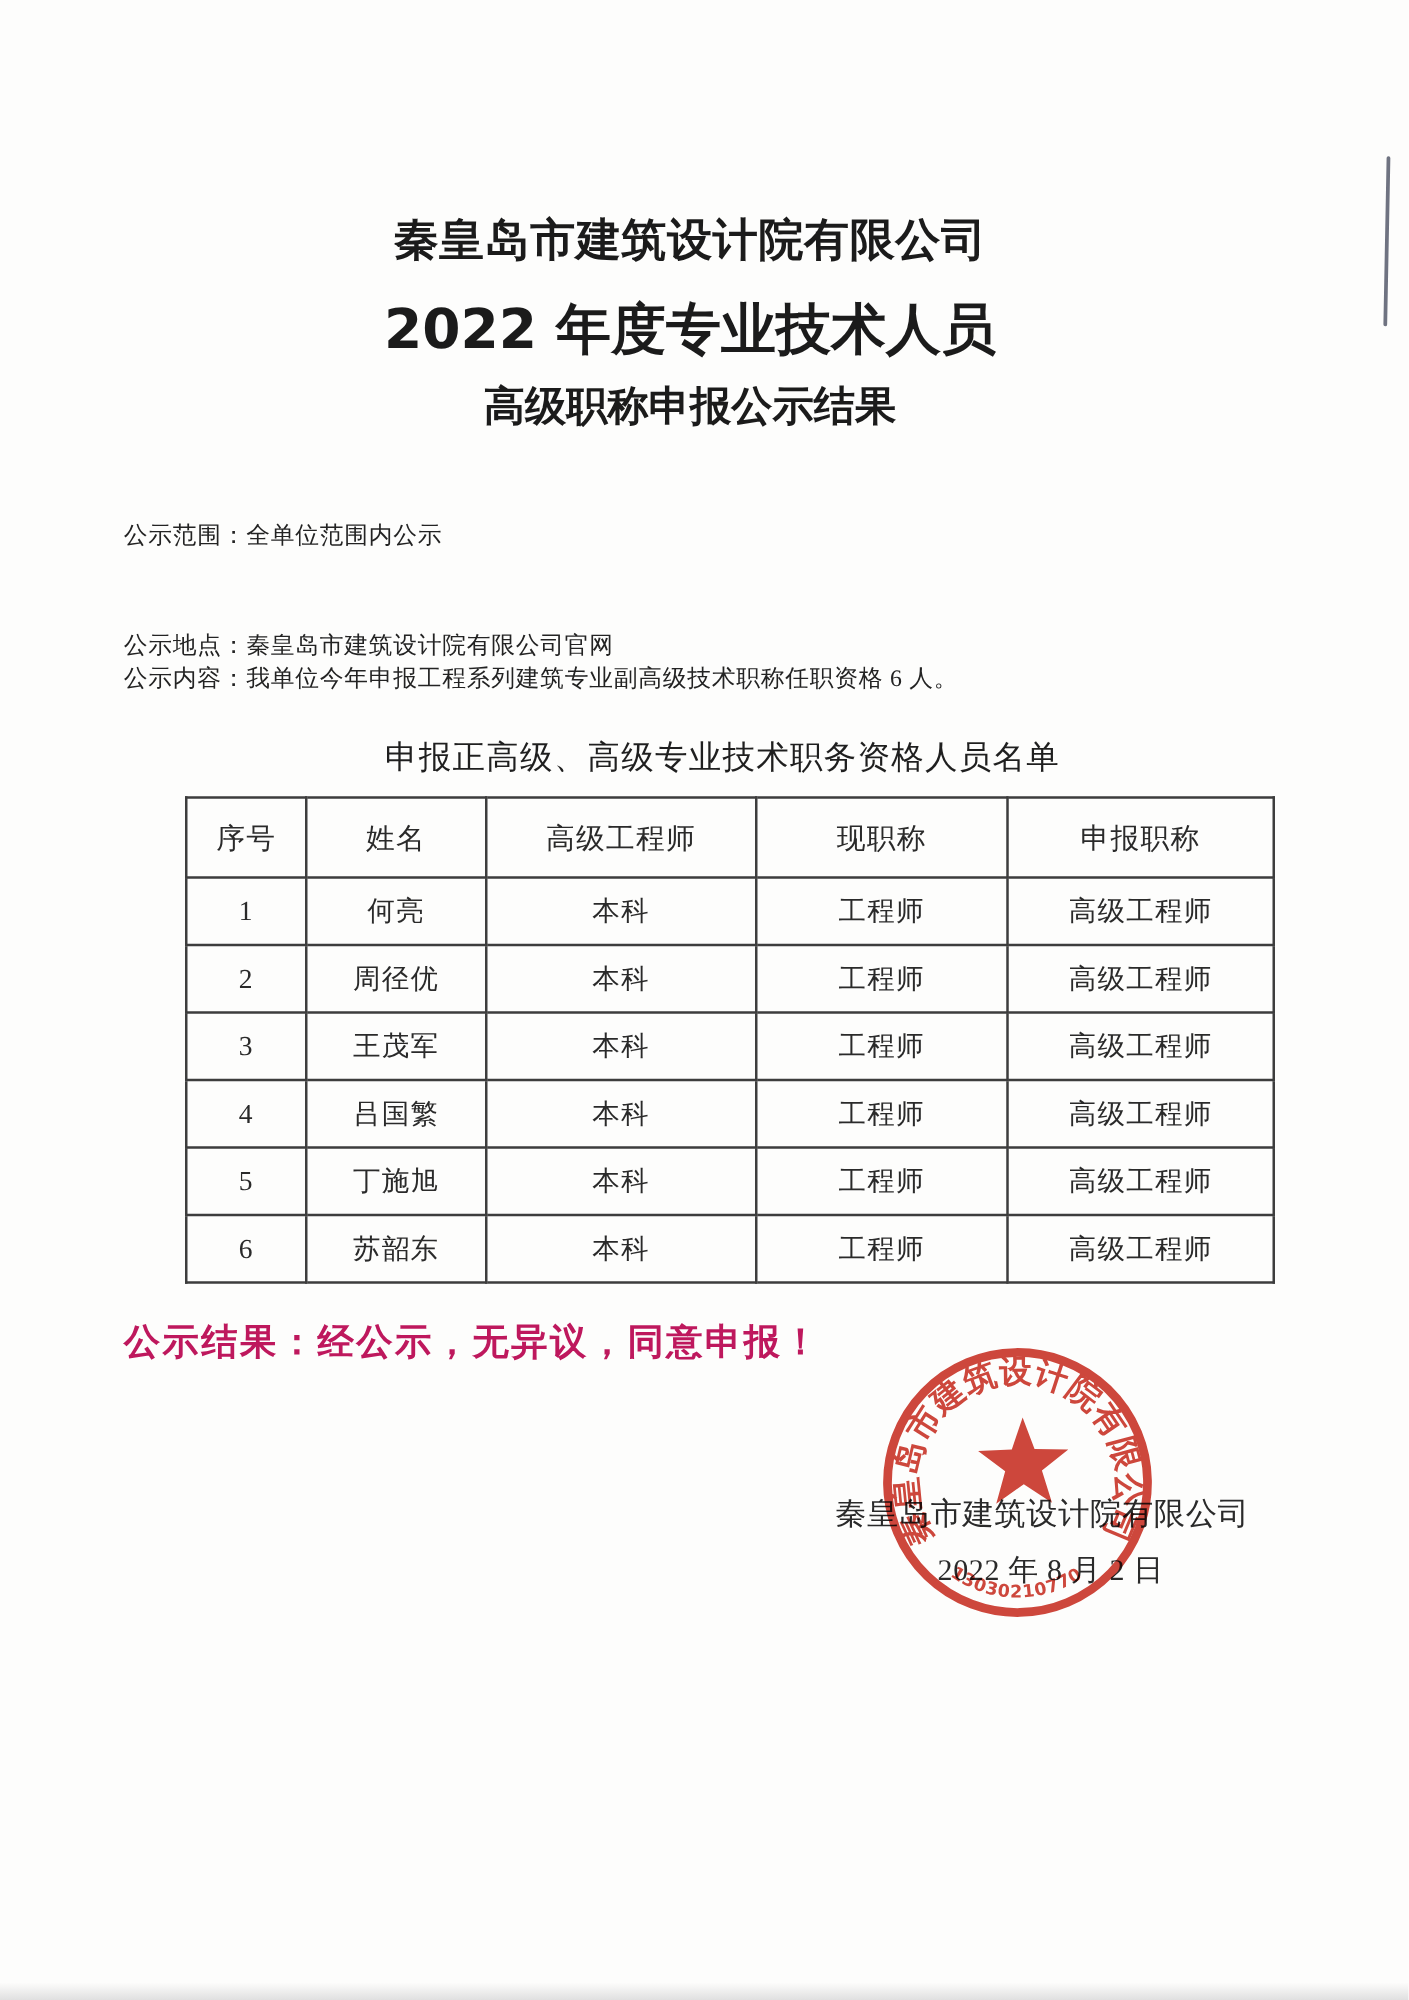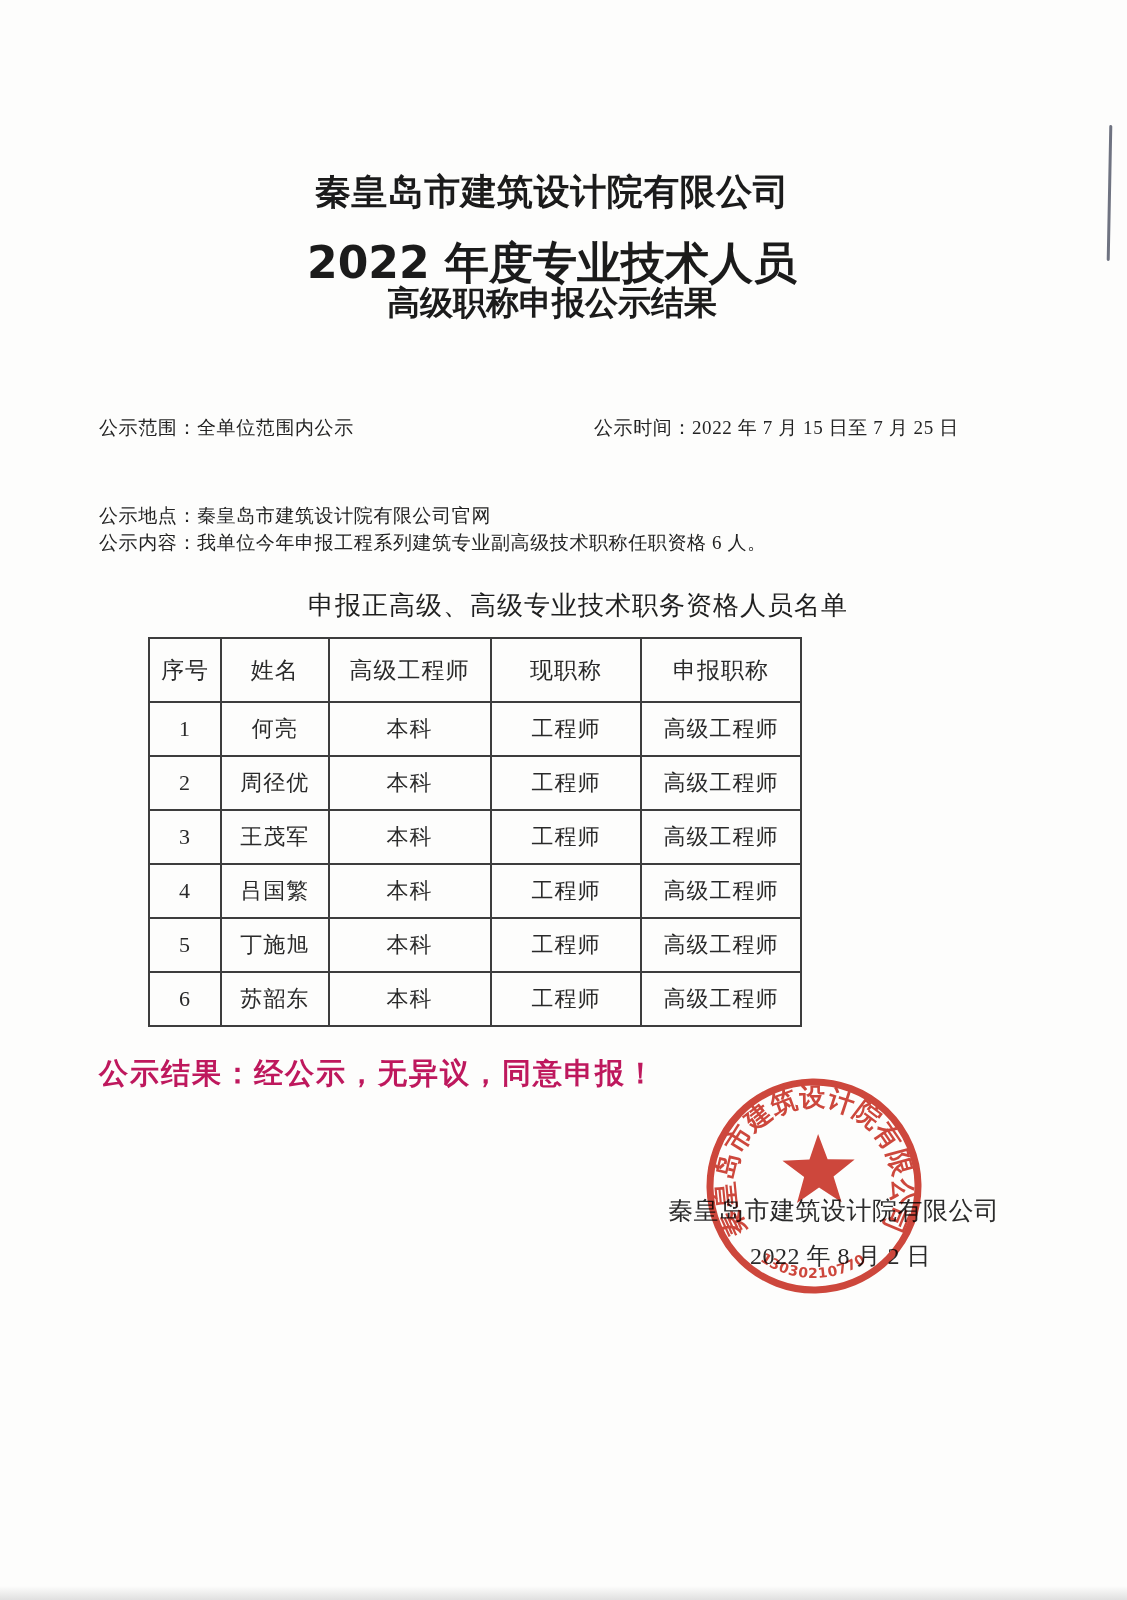--- a/index.html
+++ b/index.html
@@ -20,21 +20,21 @@
     left: 0;
     width: 1104px;
     text-align: center;
     font-family: "DejaVu Sans", "Liberation Sans", sans-serif;
     font-weight: 700;
     color: #1b1b1b;
     white-space: nowrap;
   }
   .title-1 { top: 168px; font-size: 36px; letter-spacing: 0.5px; }
   .title-2 { top: 234px; font-size: 44px; }
-  .title-3 { top: 281px; font-size: 33px; }
+  .title-3 { top: 303px; font-size: 33px; }
 
   
   .info {
     position: absolute;
     font-size: 19px;
     color: #232323;
     letter-spacing: 0.6px;
     white-space: nowrap;
   }
   .info-scope    { left: 99px;  top: 415px; }
@@ -54,21 +54,21 @@
     color: #1f1f1f;
     letter-spacing: 1px;
     white-space: nowrap;
   }
 
   
   table.roster {
     position: absolute;
     left: 148px;
     top: 637px;
-    width: 654px;
+    width: 872px;
     border-collapse: collapse;
     table-layout: fixed;
   }
   table.roster th, table.roster td {
     border: 2px solid #3d3d3d;
     text-align: center;
     vertical-align: middle;
     padding: 0;
     color: #2a2a2a;
     font-weight: normal;
@@ -149,21 +149,20 @@
 </head>
 <body>
 
 <div class="page">
 
   <div class="title title-1">秦皇岛市建筑设计院有限公司</div>
   <div class="title title-2">2022 年度专业技术人员</div>
   <div class="title title-3">高级职称申报公示结果</div>
 
   <div class="info info-scope">公示范围：全单位范围内公示</div>
-  <div class="info info-time">公示时间：2022 年 7 月 15 日至 7 月 25 日</div>
   <div class="info info-location">公示地点：秦皇岛市建筑设计院有限公司官网</div>
   <div class="info info-content">公示内容：我单位今年申报工程系列建筑专业副高级技术职称任职资格 6 人。</div>
 
   <div class="caption">申报正高级、高级专业技术职务资格人员名单</div>
 
   <table class="roster">
     <colgroup>
       <col style="width:11.05%">
       <col style="width:16.5%">
       <col style="width:24.85%">

